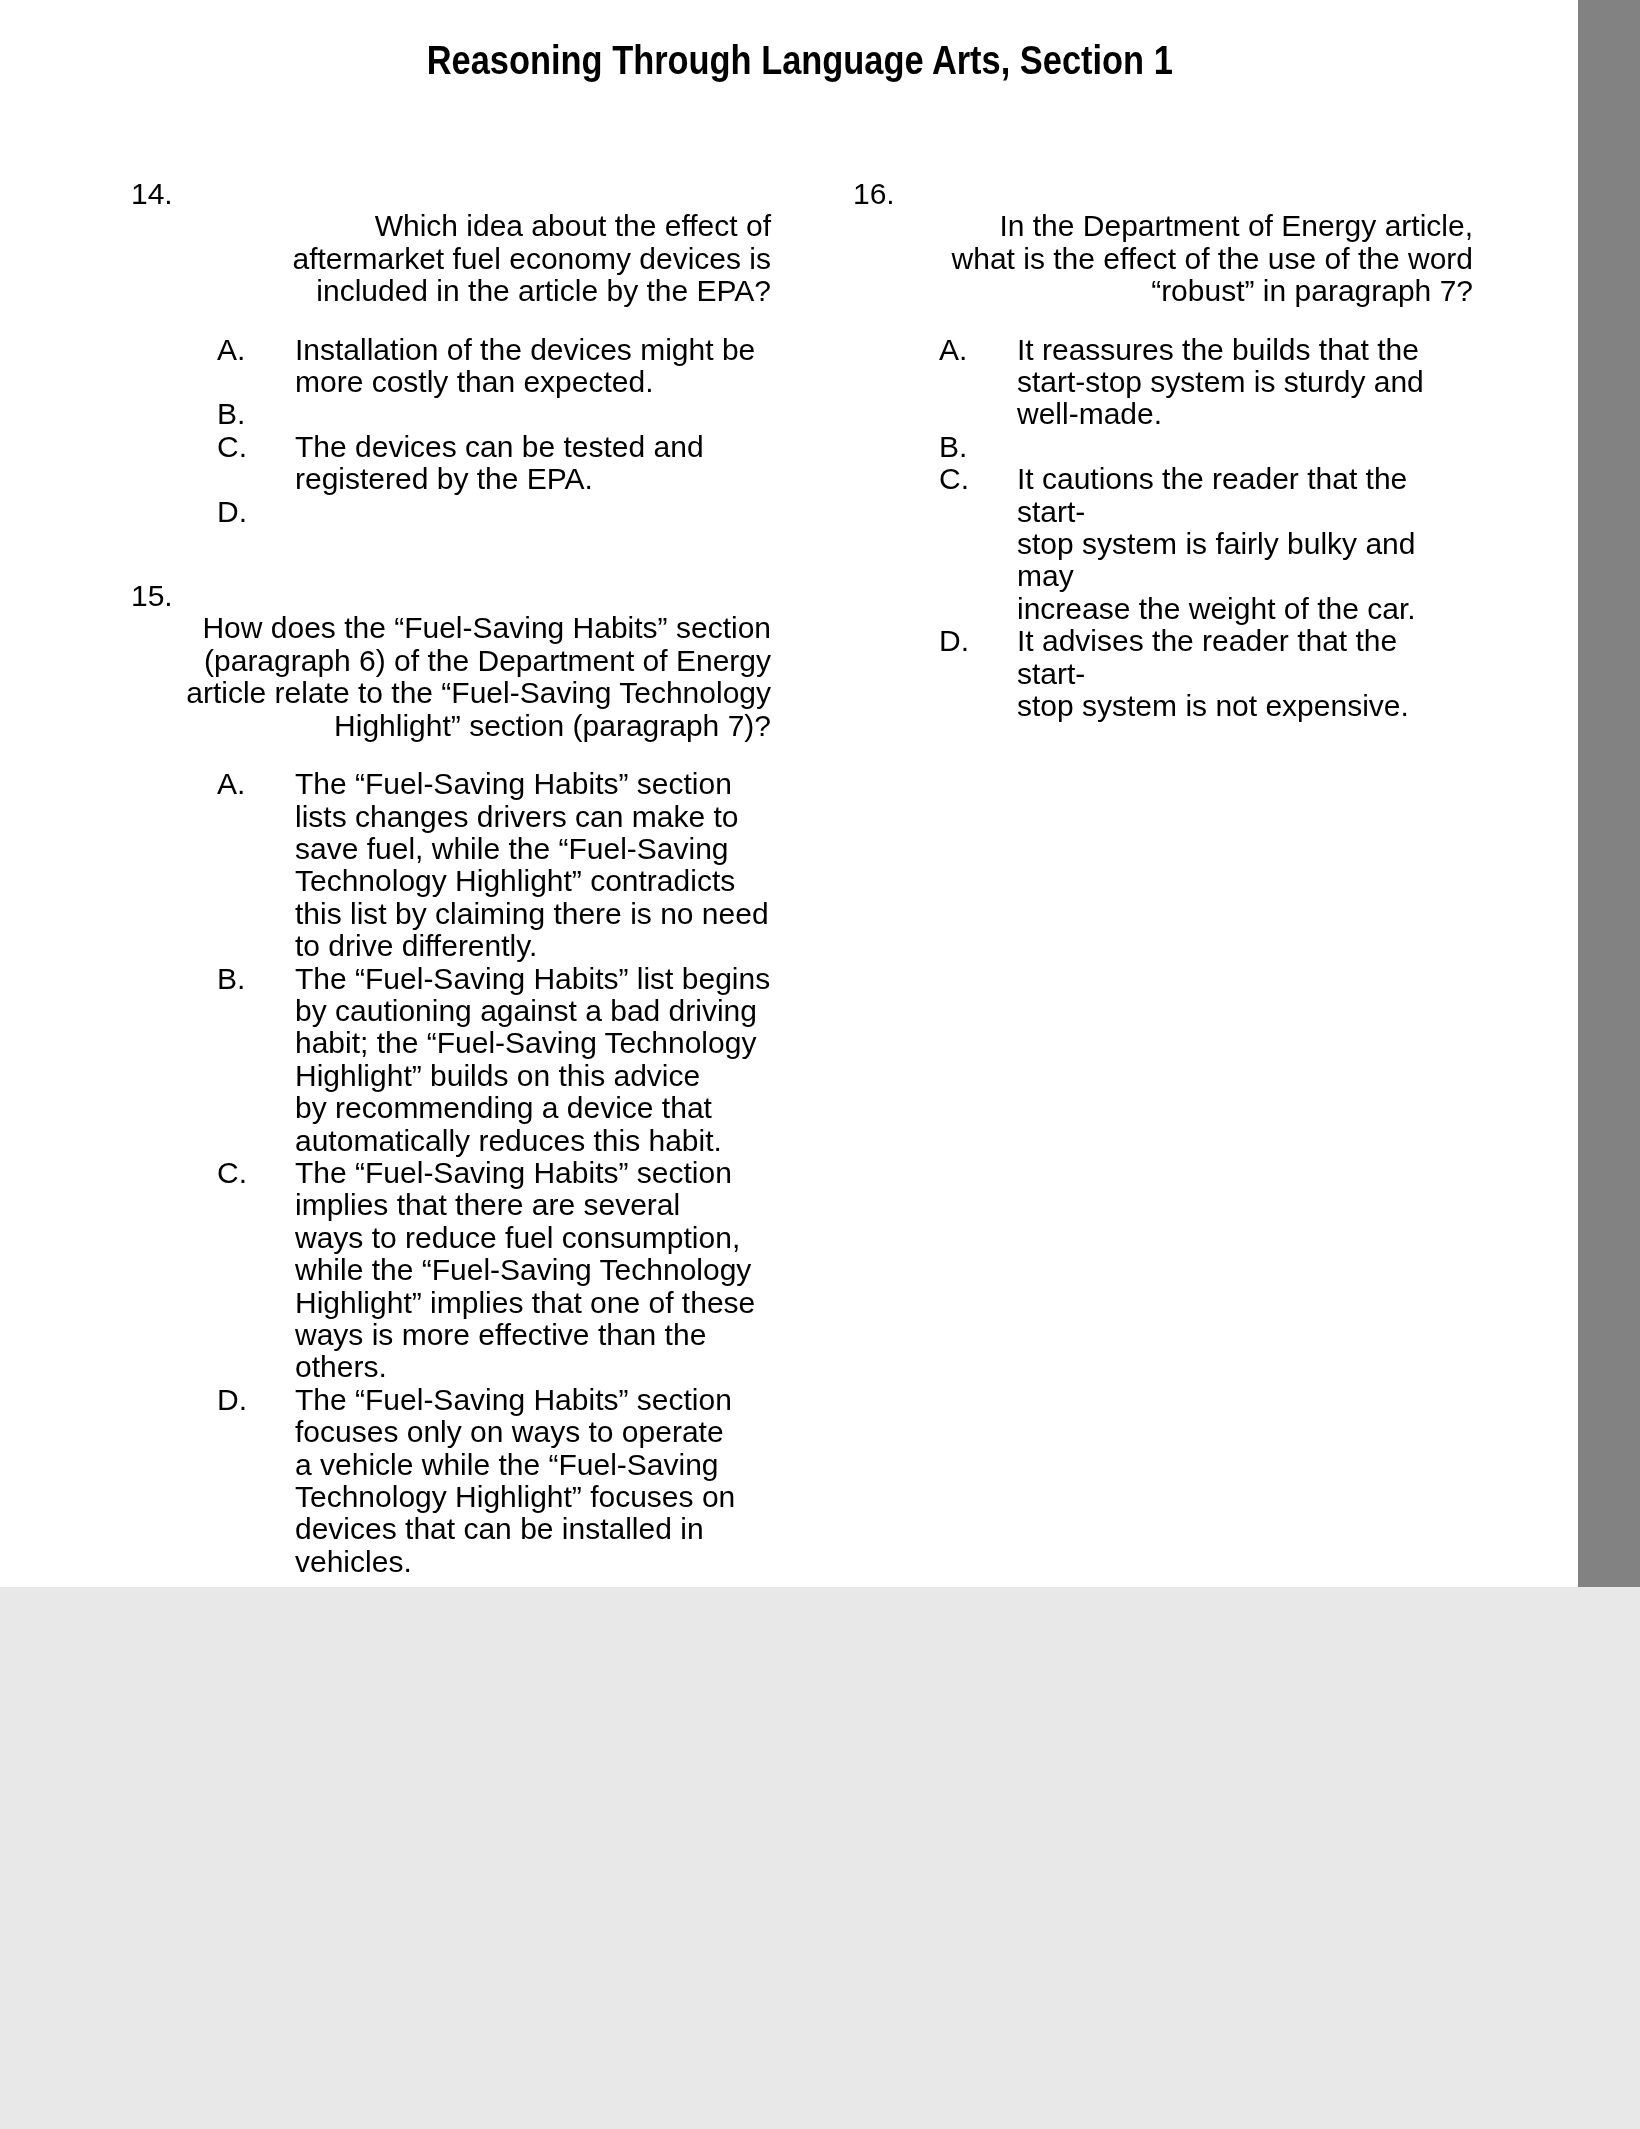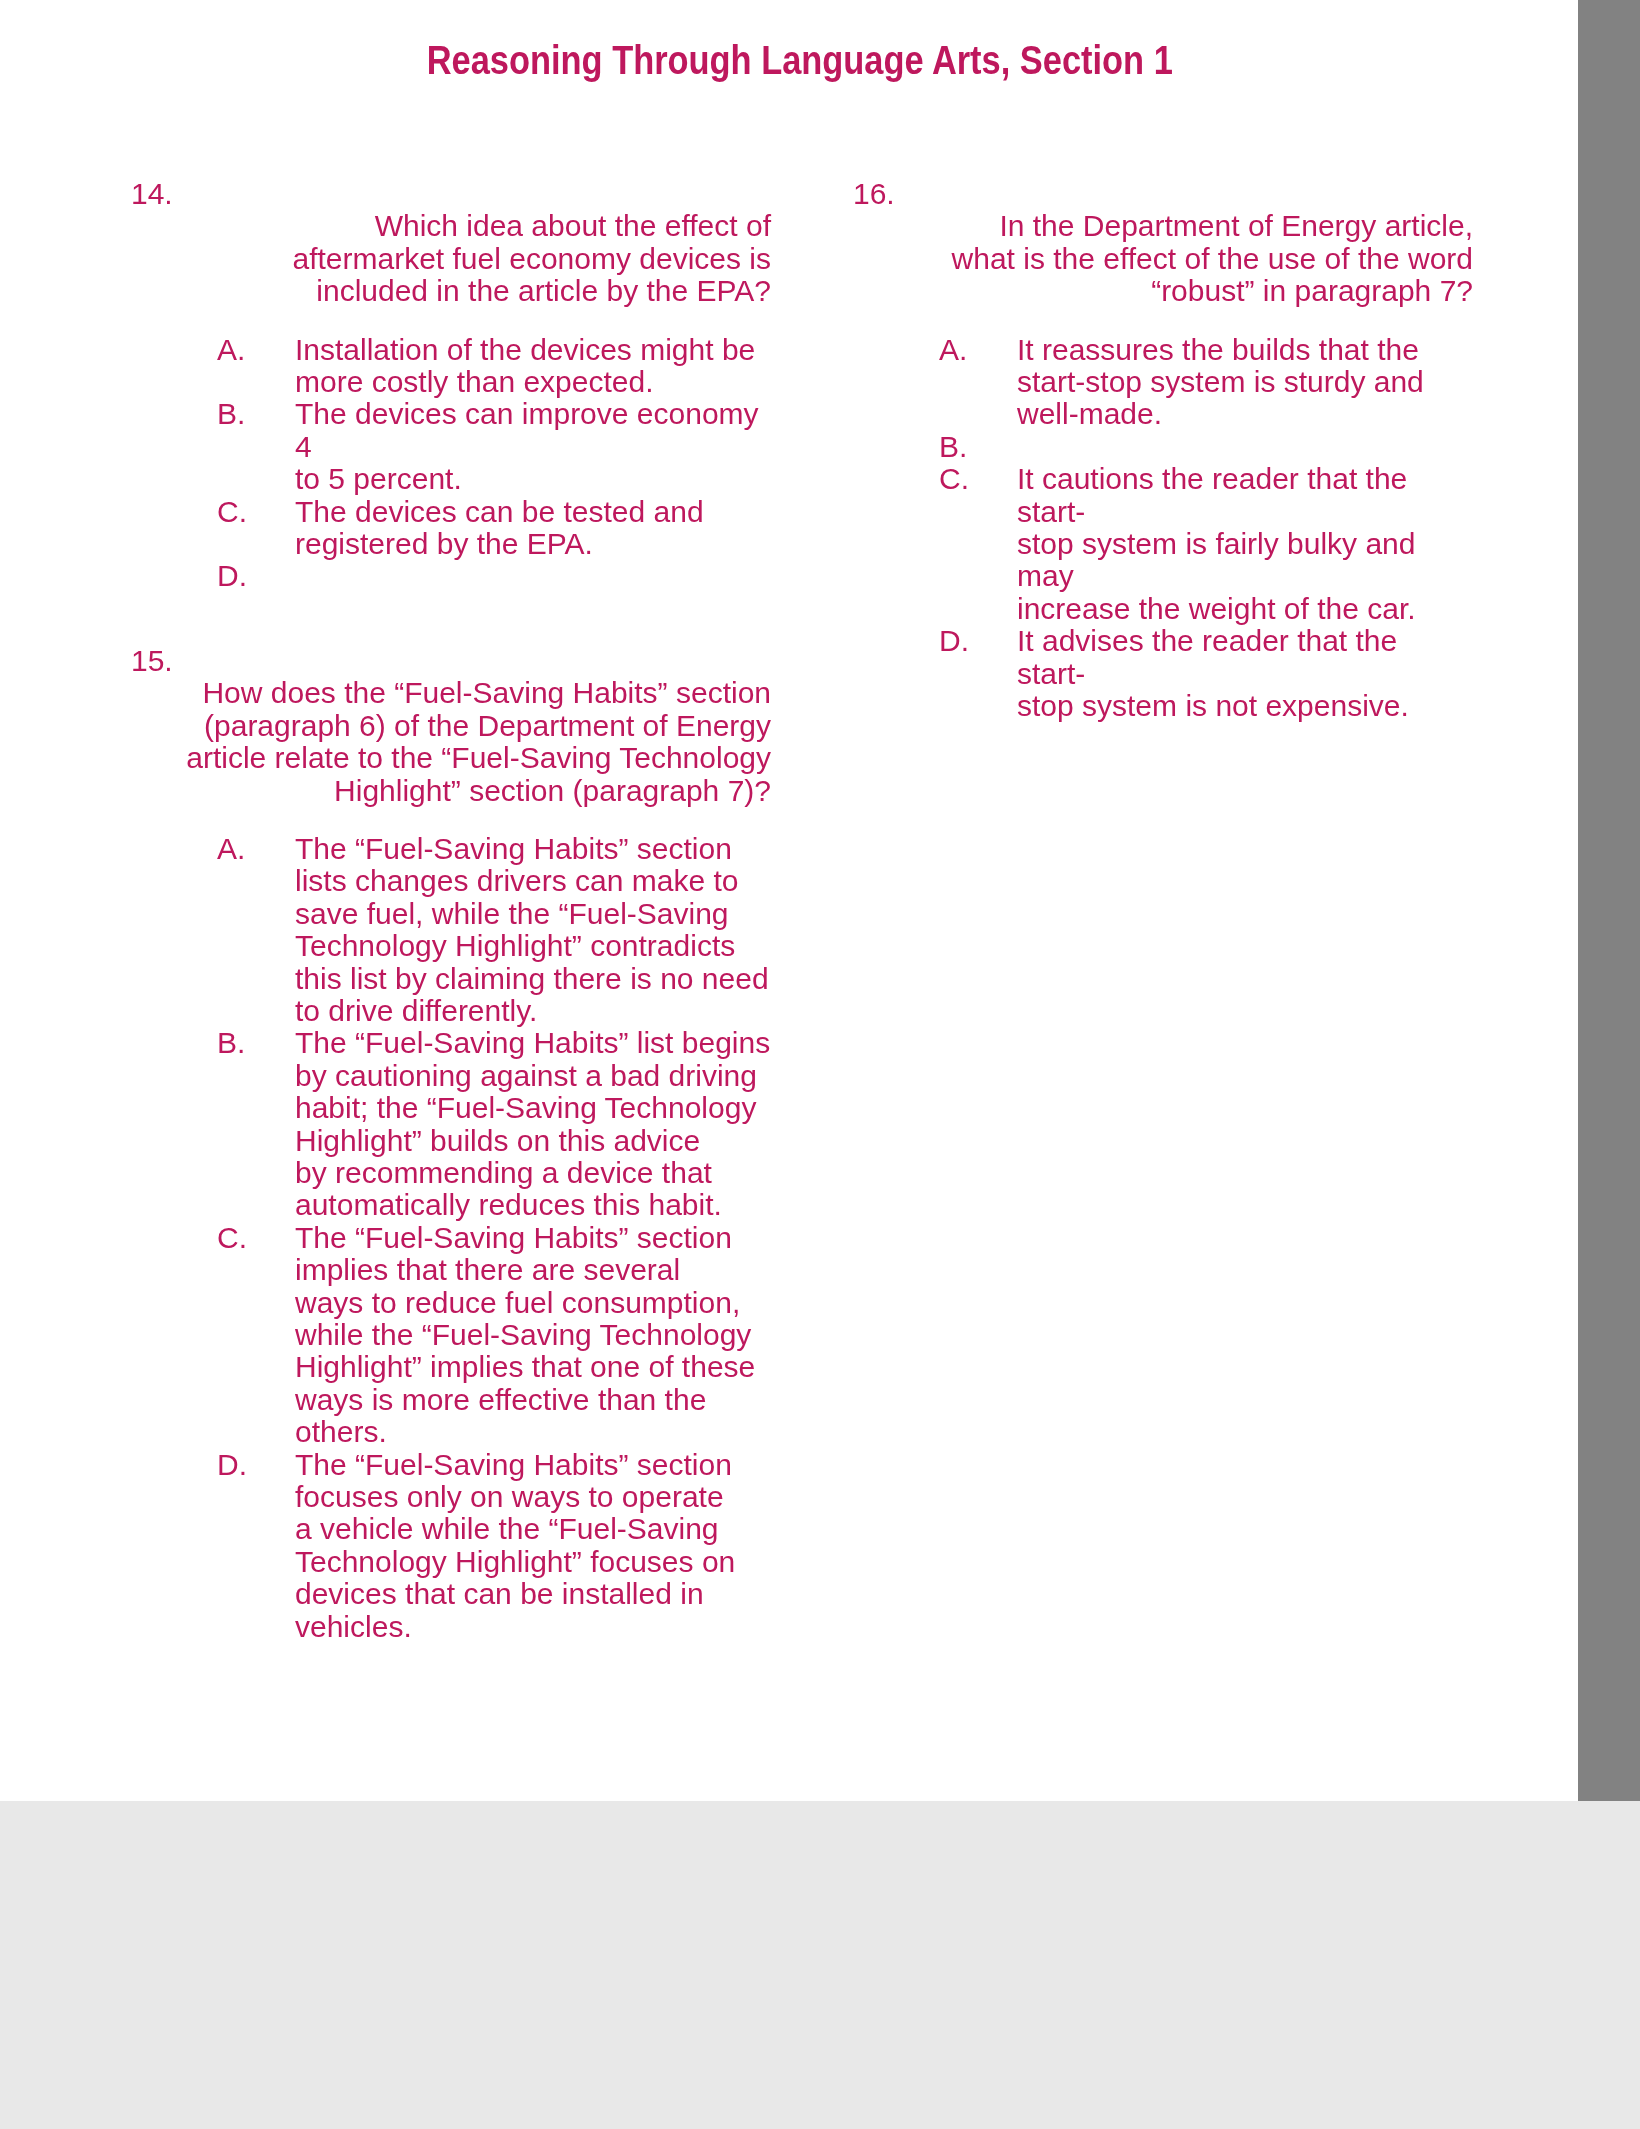--- a/index.html
+++ b/index.html
@@ -1,21 +1,21 @@
 <!DOCTYPE html>
 <html><head>
 <meta charset="utf-8">
 <style>
   html,body { margin:0; padding:0; background:#e8e8e8; }
   .page {
     position:relative;
-    width:1640px; height:1801px;
+    width:1640px; height:1587px;
     background:#ffffff;
     font-family:"Liberation Sans", sans-serif;
-    color:#be185d;
+    color:#000000;
     overflow:hidden;
     margin:0 auto;
   }
   .edge-bar {
     position:absolute; top:0; right:0;
     width:62px; height:2129px;
     background:#828282;
   }
   .page-title-wrap {
     position:absolute; top:36px; left:0; right:40px;
@@ -82,22 +82,20 @@
 included in the article by the EPA?</div>
       </div>
       <div class="choices">
         <div class="choice">
           <div class="c-letter">A.</div>
           <div class="c-text">Installation of the devices might be
 more costly than expected.</div>
         </div>
         <div class="choice">
           <div class="c-letter">B.</div>
-          <div class="c-text">The devices can improve economy 4
-to 5 percent.</div>
         </div>
         <div class="choice">
           <div class="c-letter">C.</div>
           <div class="c-text">The devices can be tested and
 registered by the EPA.</div>
         </div>
         <div class="choice">
           <div class="c-letter">D.</div>
         </div>
       </div>

